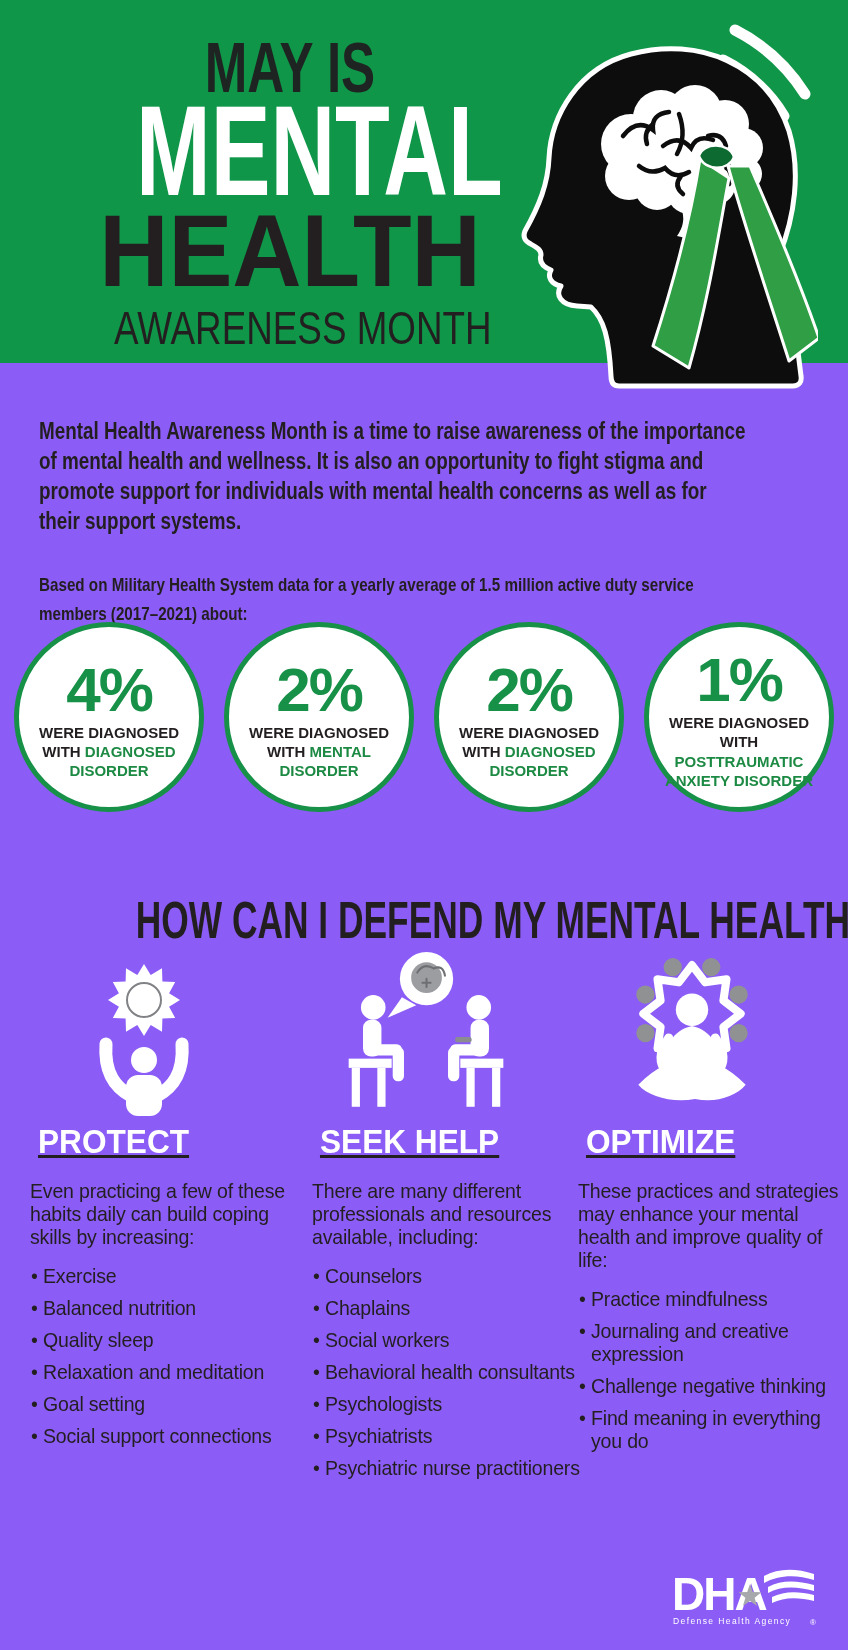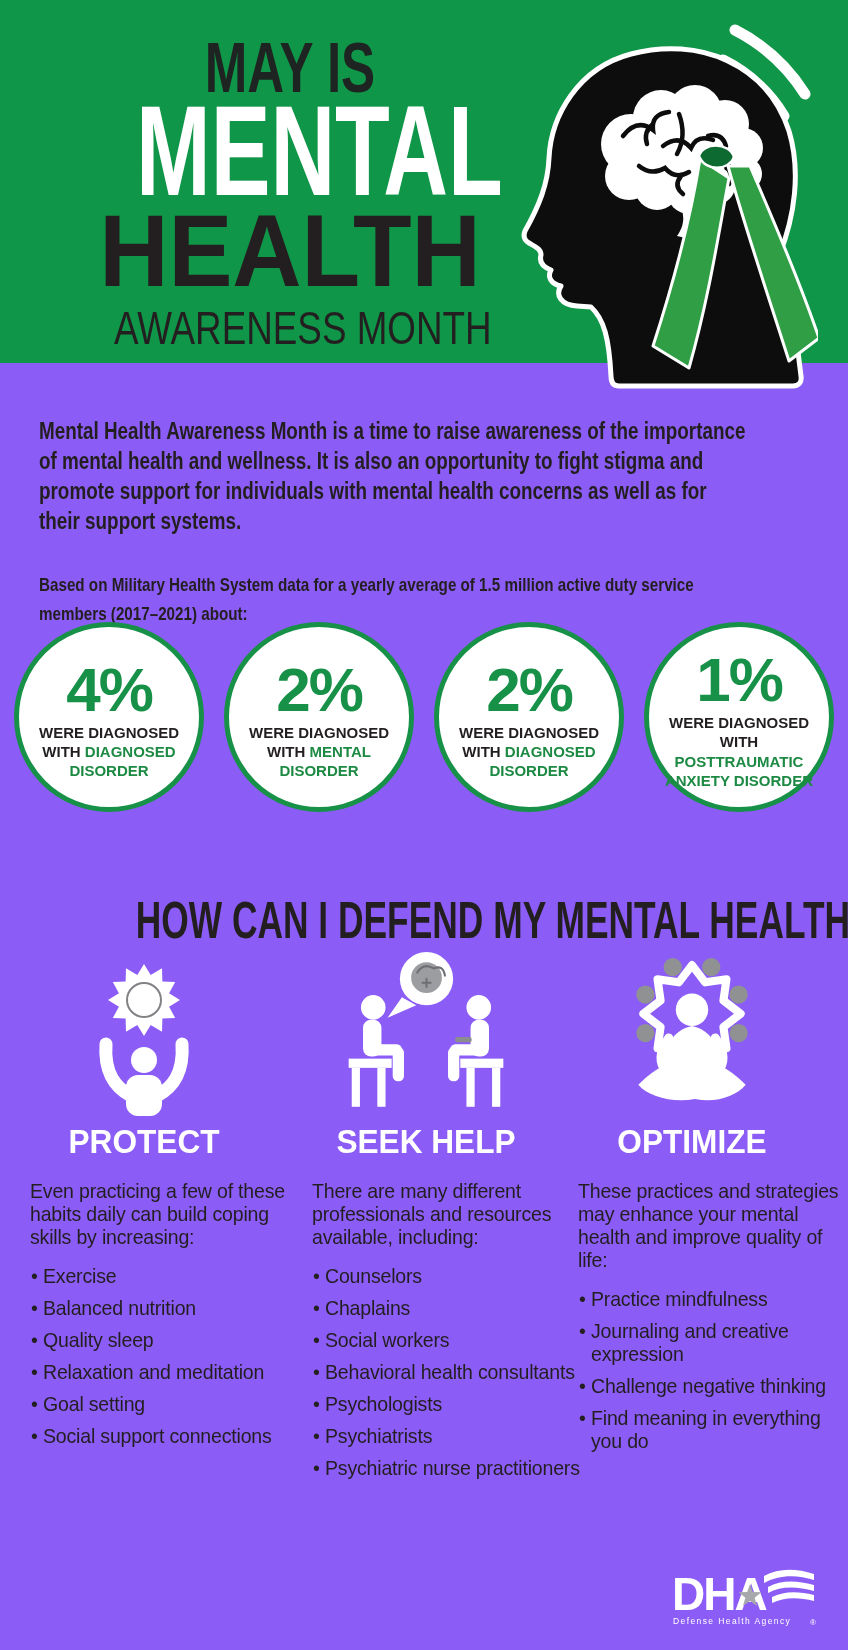--- a/index.html
+++ b/index.html
@@ -28,21 +28,21 @@
   .pct{font-size:62px;font-weight:700;color:#189148;letter-spacing:-2px;line-height:60px;}
   .lbl{width:168px;text-align:center;font-size:15px;font-weight:700;line-height:1.28;margin-top:3px;}
   .lbl .black{color:#231f20;}
   .lbl .green{color:#1d8a44;}
   
   .defend-heading{position:absolute;top:890px;left:0;width:848px;text-align:center;
                   font-size:52px;font-weight:700;white-space:nowrap;transform:scaleX(.68);
                   transform-origin:50% 0;color:#231f20;}
   .col{position:absolute;top:950px;width:288px;}
   .col1{left:30px;} .col2{left:312px;} .col3{left:578px;}
-  .col-top{width:228px;text-align:center;}
+  .col-top{width:228px;text-decoration:underline;}
   .icon-wrap{height:166px;display:flex;align-items:flex-end;justify-content:center;}
   .col-title{margin-top:6px;font-size:34px;font-weight:700;color:#ffffff;white-space:nowrap;
              transform:scaleX(.93);transform-origin:50% 0;}
   .col-body{margin-top:18px;width:288px;transform:scaleX(.93);transform-origin:0 0;
             font-size:21px;line-height:23px;letter-spacing:-.2px;}
   .col-body ul{list-style:none;margin:16px 0 0 0;padding:0;}
   .col-body li{position:relative;padding-left:14px;margin-bottom:9px;}
   .col-body li::before{content:"\2022";position:absolute;left:1px;top:0;}
   
   .dha-logo{position:absolute;right:28px;bottom:20px;}

